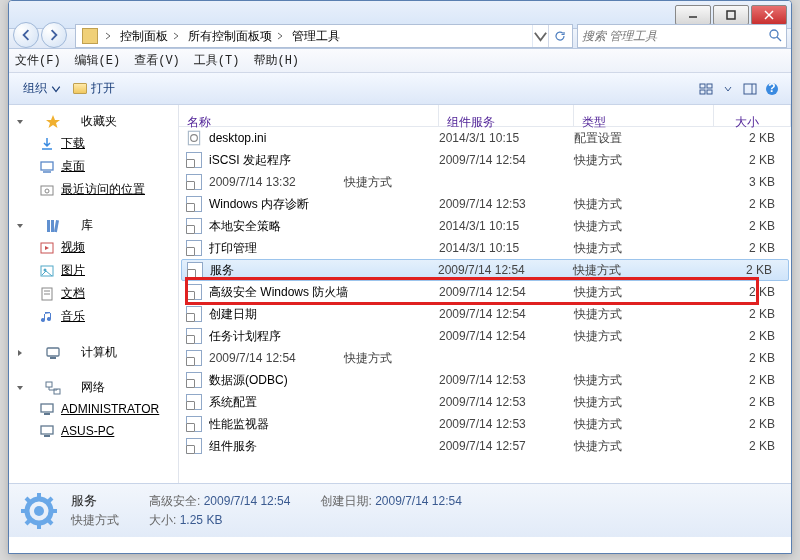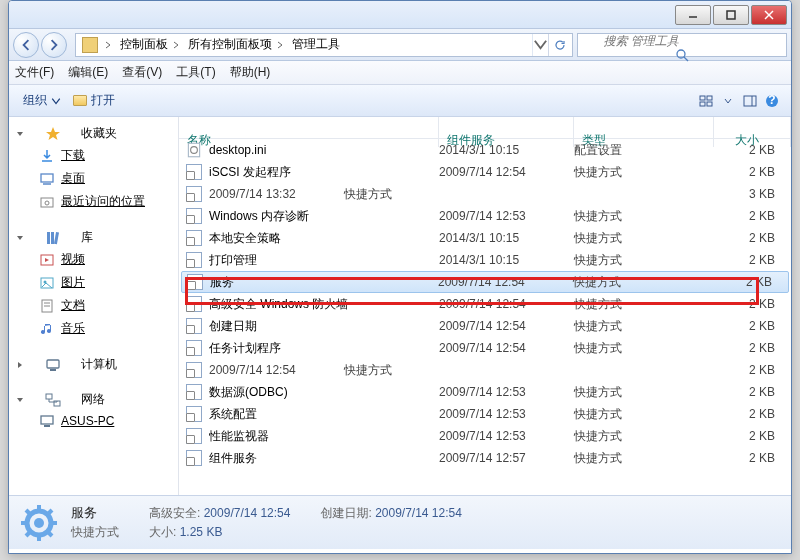--- a/index.html
+++ b/index.html
@@ -6,36 +6,36 @@
 body { background: #d8d8d8; width: 800px; height: 560px; overflow: hidden; }
 
 .window { position: absolute; left: 8px; top: 0; width: 784px; height: 554px; background: #fff; border: 1px solid #5a7fb0; border-radius: 4px 4px 0 0; overflow: hidden; box-shadow: 0 2px 10px rgba(0,0,0,0.2);}
 
 .titlebar { height: 28px; background: linear-gradient(to bottom, #e9f0fb, #d8e6f8); display: flex; align-items: center; justify-content: flex-end; border-bottom: 1px solid #b8c8e0; }
 .titlebar .blur { flex:1; color:#888; font-size:11px; padding-left:200px; filter: blur(1px); opacity:.5;}
 .winbtn { width: 36px; height: 20px; margin: 0 1px; border: 1px solid #888; border-radius: 2px; background: linear-gradient(to bottom,#f8f8f8,#d8d8d8); display:flex; align-items:center; justify-content:center; font-size:10px; color:#333;}
 .winbtn.close { background: linear-gradient(to bottom,#e87070,#c83030); color:#fff; margin-right:4px;}
 .winbtn.close svg, .winbtn svg { width:10px; height:10px;}
 
-.navbar { height: 32px; background: linear-gradient(to bottom,#f0f5fc,#dfe8f6); display:flex; align-items:center; padding: 0 4px; border-bottom:1px solid #b8c8e0;}
+.navbar { height: 20px; background: linear-gradient(to bottom,#f0f5fc,#dfe8f6); display:flex; align-items:flex-end; padding: 0 4px; border-bottom:1px solid #b8c8e0;}
 .navarrow { width:26px; height:26px; border-radius:50%; border:1px solid #a0b8d8; background: radial-gradient(circle at 30% 30%, #fff, #d0e0f4); display:flex; align-items:center; justify-content:center; margin-right:2px; color:#4060a0;}
 .navarrow svg{width:12px;height:12px;}
 .breadcrumbs { flex:1; height:24px; margin-left:6px; border:1px solid #b0c0d8; background:#fff; display:flex; align-items:center; padding:0 2px;}
 .crumb { display:flex; align-items:center; padding: 0 4px; height:22px; }
 .crumb svg{width:8px;height:8px;margin-left:4px;color:#666;}
 .crumb-icon { width:16px; height:16px; background:#f0d078; border:1px solid #c0a050; margin-right:2px;}
-.search { width:210px; height:24px; margin-left:4px; border:1px solid #b0c0d8; background:#fff; display:flex; align-items:center; padding:0 4px;flex-direction:column;}
+.search { width:210px; height:24px; margin-left:4px; border:1px solid #b0c0d8; background:#fff; display:flex; align-items:center; padding:0 4px;}
 .search input { border:none; outline:none; flex:1; font-size:12px; color:#888; font-style:italic;}
 .search svg{width:14px;height:14px;color:#5080c0;}
 .bc-refresh{width:22px;display:flex;align-items:center;justify-content:center;color:#5080c0;border-left:1px solid #d0d8e8;height:22px;}
 .bc-refresh svg{width:12px;height:12px;}
 .bc-drop{width:16px;display:flex;align-items:center;justify-content:center;border-left:1px solid #e0e8f4;height:22px;color:#666;}
 
 .menubar { height:24px; background: linear-gradient(to bottom,#fafbfe,#eef2fa); display:flex; align-items:center; padding:0 6px; gap:14px; border-bottom:1px solid #d0d8e8;}
-.menubar span { color:#222; }
+.menubar span { color:#222;font-family:Liberation Mono, monospace; }
 
 .toolbar { height:32px; background: linear-gradient(to bottom,#f4f8ff,#dde8f8); display:flex; align-items:center; padding:0 8px; border-bottom:1px solid #c8d4e8;}
 .tbtn { display:flex; align-items:center; gap:4px; padding:3px 6px; color:#1a3e7a;}
 .tbtn svg{width:10px;height:10px;}
 .toolbar .spacer{flex:1;}
 .viewbtn { width:22px;height:22px; display:flex;align-items:center;justify-content:center; border:1px solid transparent;}
 .viewbtn svg{width:14px;height:14px;color:#3a5a90;}
 .help-icon{color:#3a7ac8;}
 
 .body { display:flex; height: calc(100% - 28px - 36px - 24px - 32px - 54px); }
@@ -44,21 +44,21 @@
 .sgroup { margin-bottom:14px;}
 .shead { display:flex; align-items:center; padding:2px 6px; gap:20px;}
 .shead .tw{width:10px;height:10px;display:flex;align-items:center;justify-content:center;color:#666;}
 .shead .tw svg{width:8px;height:8px;}
 .shead .ico{width:16px;height:16px;display:flex;align-items:center;justify-content:center;}
 .sitem { display:flex; align-items:center; padding:3px 6px 3px 30px; gap:6px;text-decoration:underline;}
 .sitem .ico{width:16px;height:16px;display:flex;align-items:center;justify-content:center;}
 
 .list { flex:1; overflow:hidden; position:relative;}
 .colhead { display:flex; height:22px; border-bottom:1px solid #e4e8ef; }
-.col { padding:15px 8px; color:#0f766e; border-right:1px solid #e4e8ef;}
+.col { padding:9px 8px; color:#4c1d95; border-right:1px solid #e4e8ef;}
 .col.name{width:260px;}
 .col.date{width:135px;}
 .col.type{width:140px;}
 .col.size{flex:1; text-align:center; padding-right:18px;}
 
 .row { display:flex; align-items:center; height:22px; padding-left:6px;}
 .row .icon{width:18px;height:16px;margin-right:6px;display:flex;align-items:center;justify-content:center;}
 .row .name{width:230px; white-space:nowrap; overflow:hidden;}
 .row .date{width:135px; color:#444;}
 .row .type{width:140px; color:#444;}
@@ -337,20 +337,29 @@
           <span class="ico net-ico">
               <svg viewBox="0 0 16 16">
                 <rect x="1" y="2" width="6" height="5" fill="none" stroke="currentColor"></rect>
                 <rect x="9" y="9" width="6" height="5" fill="none" stroke="currentColor"></rect>
                 <path d="M4 7v3h8V9" fill="none" stroke="currentColor"></path>
               </svg>
             </span>
           <span>网络</span>
         </div>
         <div id="net-items">
+            <div class="sitem">
+              <span class="ico">
+                <svg viewBox="0 0 16 16">
+                  <rect x="2" y="3" width="12" height="8" fill="none" stroke="#607890" stroke-width="1.3"></rect>
+                  <rect x="5" y="12" width="6" height="2" fill="#607890"></rect>
+                </svg>
+              </span>
+              <span>ADMINISTRATOR</span>
+            </div>
             <div class="sitem">
               <span class="ico">
                 <svg viewBox="0 0 16 16">
                   <rect x="2" y="3" width="12" height="8" fill="none" stroke="#607890" stroke-width="1.3"></rect>
                   <rect x="5" y="12" width="6" height="2" fill="#607890"></rect>
                 </svg>
               </span>
               <span>ASUS-PC</span>
             </div>
           </div>

